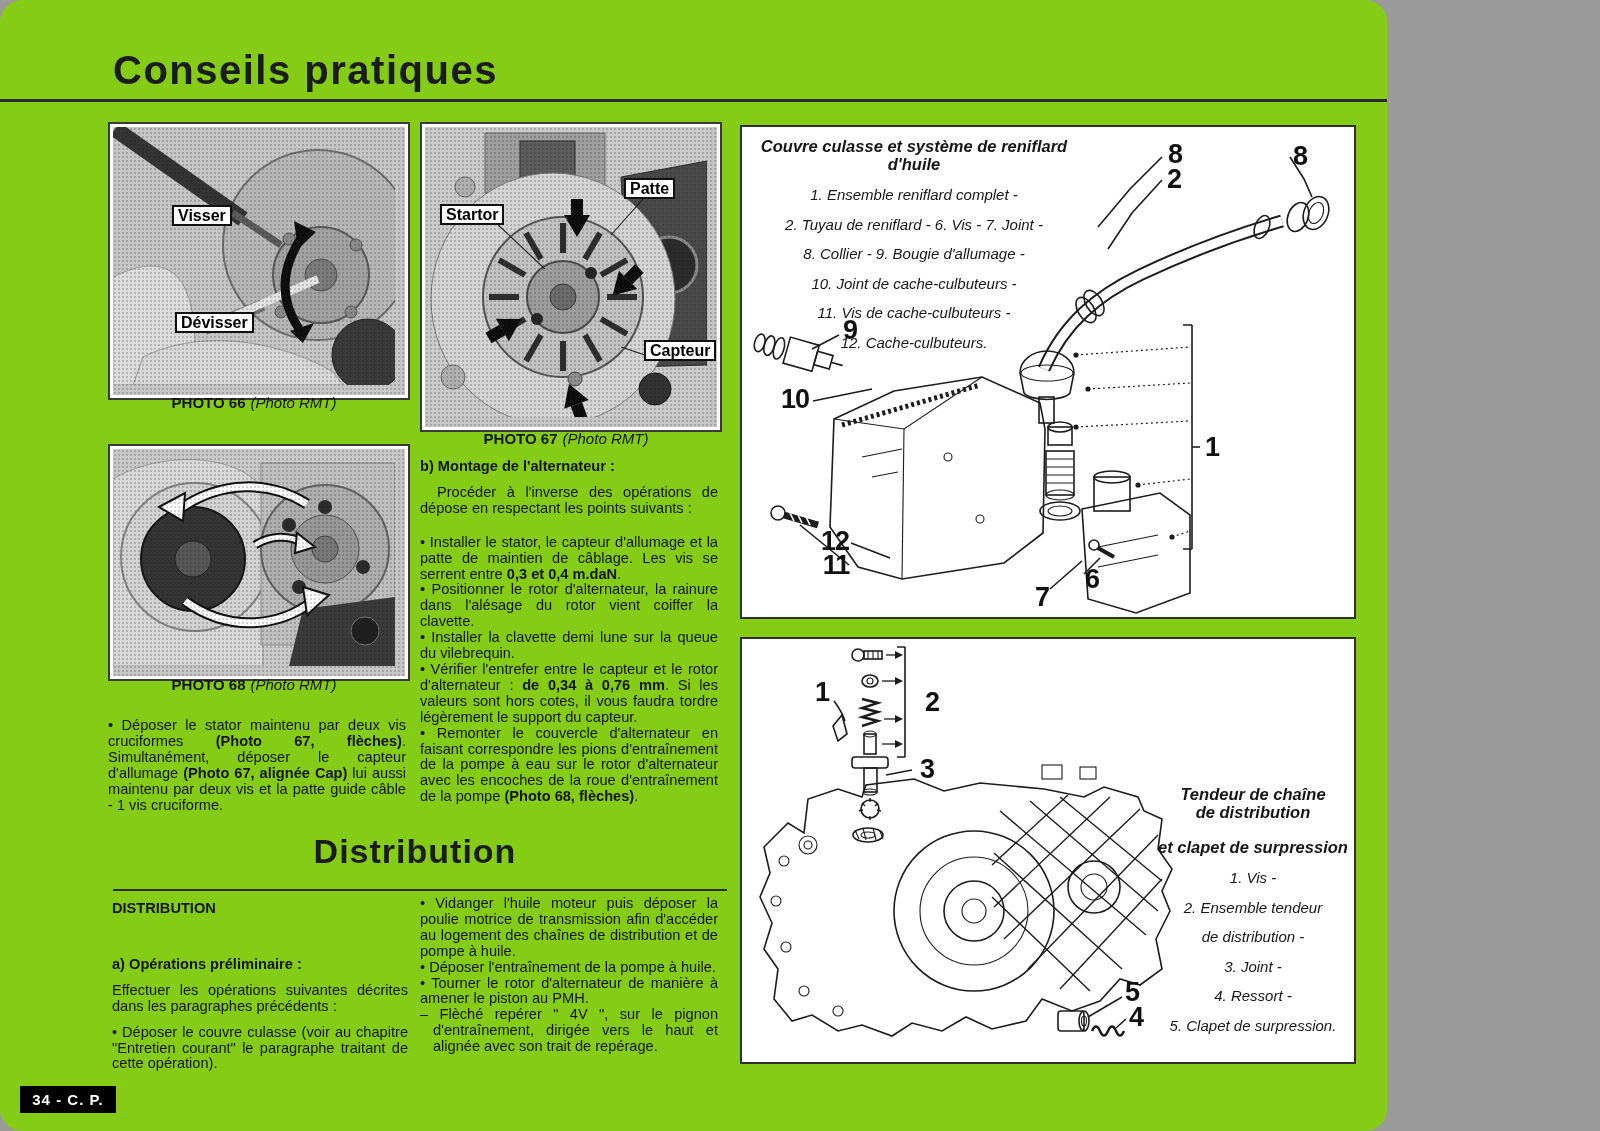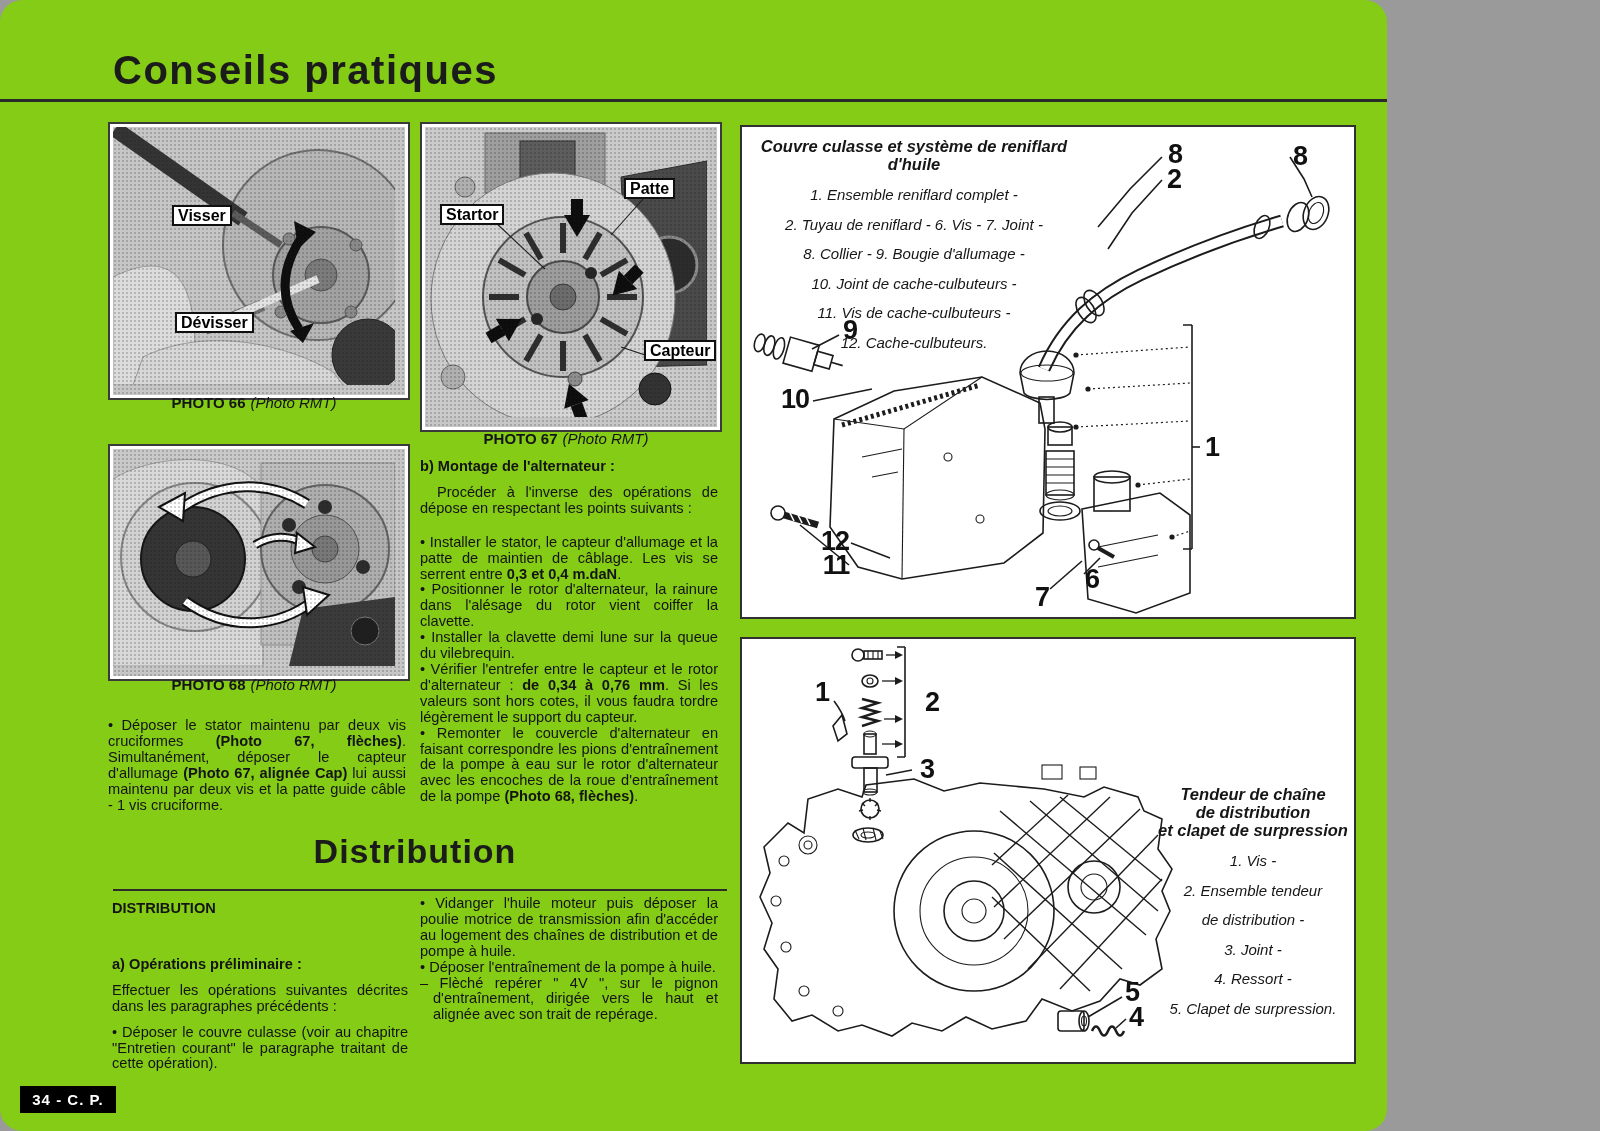--- a/index.html
+++ b/index.html
@@ -204,20 +204,21 @@
   <div class="txt" style="left:112px;top:901px;width:296px;">
     <p class="bh mb40">DISTRIBUTION</p>
     <p class="bh">a) Opérations préliminaire :</p>
     <p class="mb10">Effectuer les opérations suivantes décrites dans les paragraphes précédents :</p>
     <p>• Déposer le couvre culasse (voir au chapitre "Entretien courant" le paragraphe traitant de cette opération).</p>
   </div>
 
   <div class="txt" style="left:420px;top:896px;width:298px;">
     <p>• Vidanger l'huile moteur puis déposer la poulie motrice de transmission afin d'accéder au logement des chaînes de distribution et de pompe à huile.</p>
     <p>• Déposer l'entraînement de la pompe à huile.</p>
+    <p>• Tourner le rotor d'alternateur de manière à amener le piston au PMH.</p>
     <p class="hang">– Flèché repérer " 4V ", sur le pignon d'entraînement, dirigée vers le haut et alignée avec son trait de repérage.</p>
   </div>
 
   <div class="box" style="left:740px;top:125px;width:612px;height:490px;">
     <svg viewBox="0 0 612 490" width="612" height="490">
 
       <path d="M302,242 C322,196 356,168 398,148 C438,129 492,108 540,94" stroke="#1c1c1c" stroke-width="13" fill="none"></path>
       <path d="M302,242 C322,196 356,168 398,148 C438,129 492,108 540,94" stroke="#ffffff" stroke-width="9" fill="none"></path>
       <ellipse cx="352" cy="176" rx="8" ry="14" transform="rotate(-32 352 176)" class="ln"></ellipse>
       <ellipse cx="344" cy="183" rx="8" ry="14" transform="rotate(-32 344 183)" class="ln"></ellipse>
@@ -398,21 +399,21 @@
       <ellipse cx="342" cy="382" rx="2.5" ry="5" class="lnthin"></ellipse>
 
       <path d="M350,392 q4,-9 8,0 q4,9 8,0 q4,-9 8,0 q4,9 8,0" stroke="#1c1c1c" stroke-width="2.6" fill="none"></path>
 
       <path d="M380,358 L346,378" class="ln"></path>
       <path d="M384,380 L374,389" class="ln"></path>
     </svg>
     <div class="leg" style="left:408px;top:146px;width:206px;">
       <p class="lt" style="margin:0;">Tendeur de chaîne</p>
       <p class="lt" style="margin:0;">de distribution</p>
-      <p class="lt" style="margin:0 0 8px 0;">et clapet de surpression</p>
+      <p class="lt" style="margin:17px 0 8px 0;">et clapet de surpression</p>
       <p class="li">1. Vis -</p>
       <p class="li">2. Ensemble tendeur</p>
       <p class="li">de distribution -</p>
       <p class="li">3. Joint -</p>
       <p class="li">4. Ressort -</p>
       <p class="li">5. Clapet de surpression.</p>
     </div>
     <span class="co" style="left:80px;top:53px;">1</span>
     <span class="co" style="left:190px;top:63px;">2</span>
     <span class="co" style="left:185px;top:130px;">3</span>

